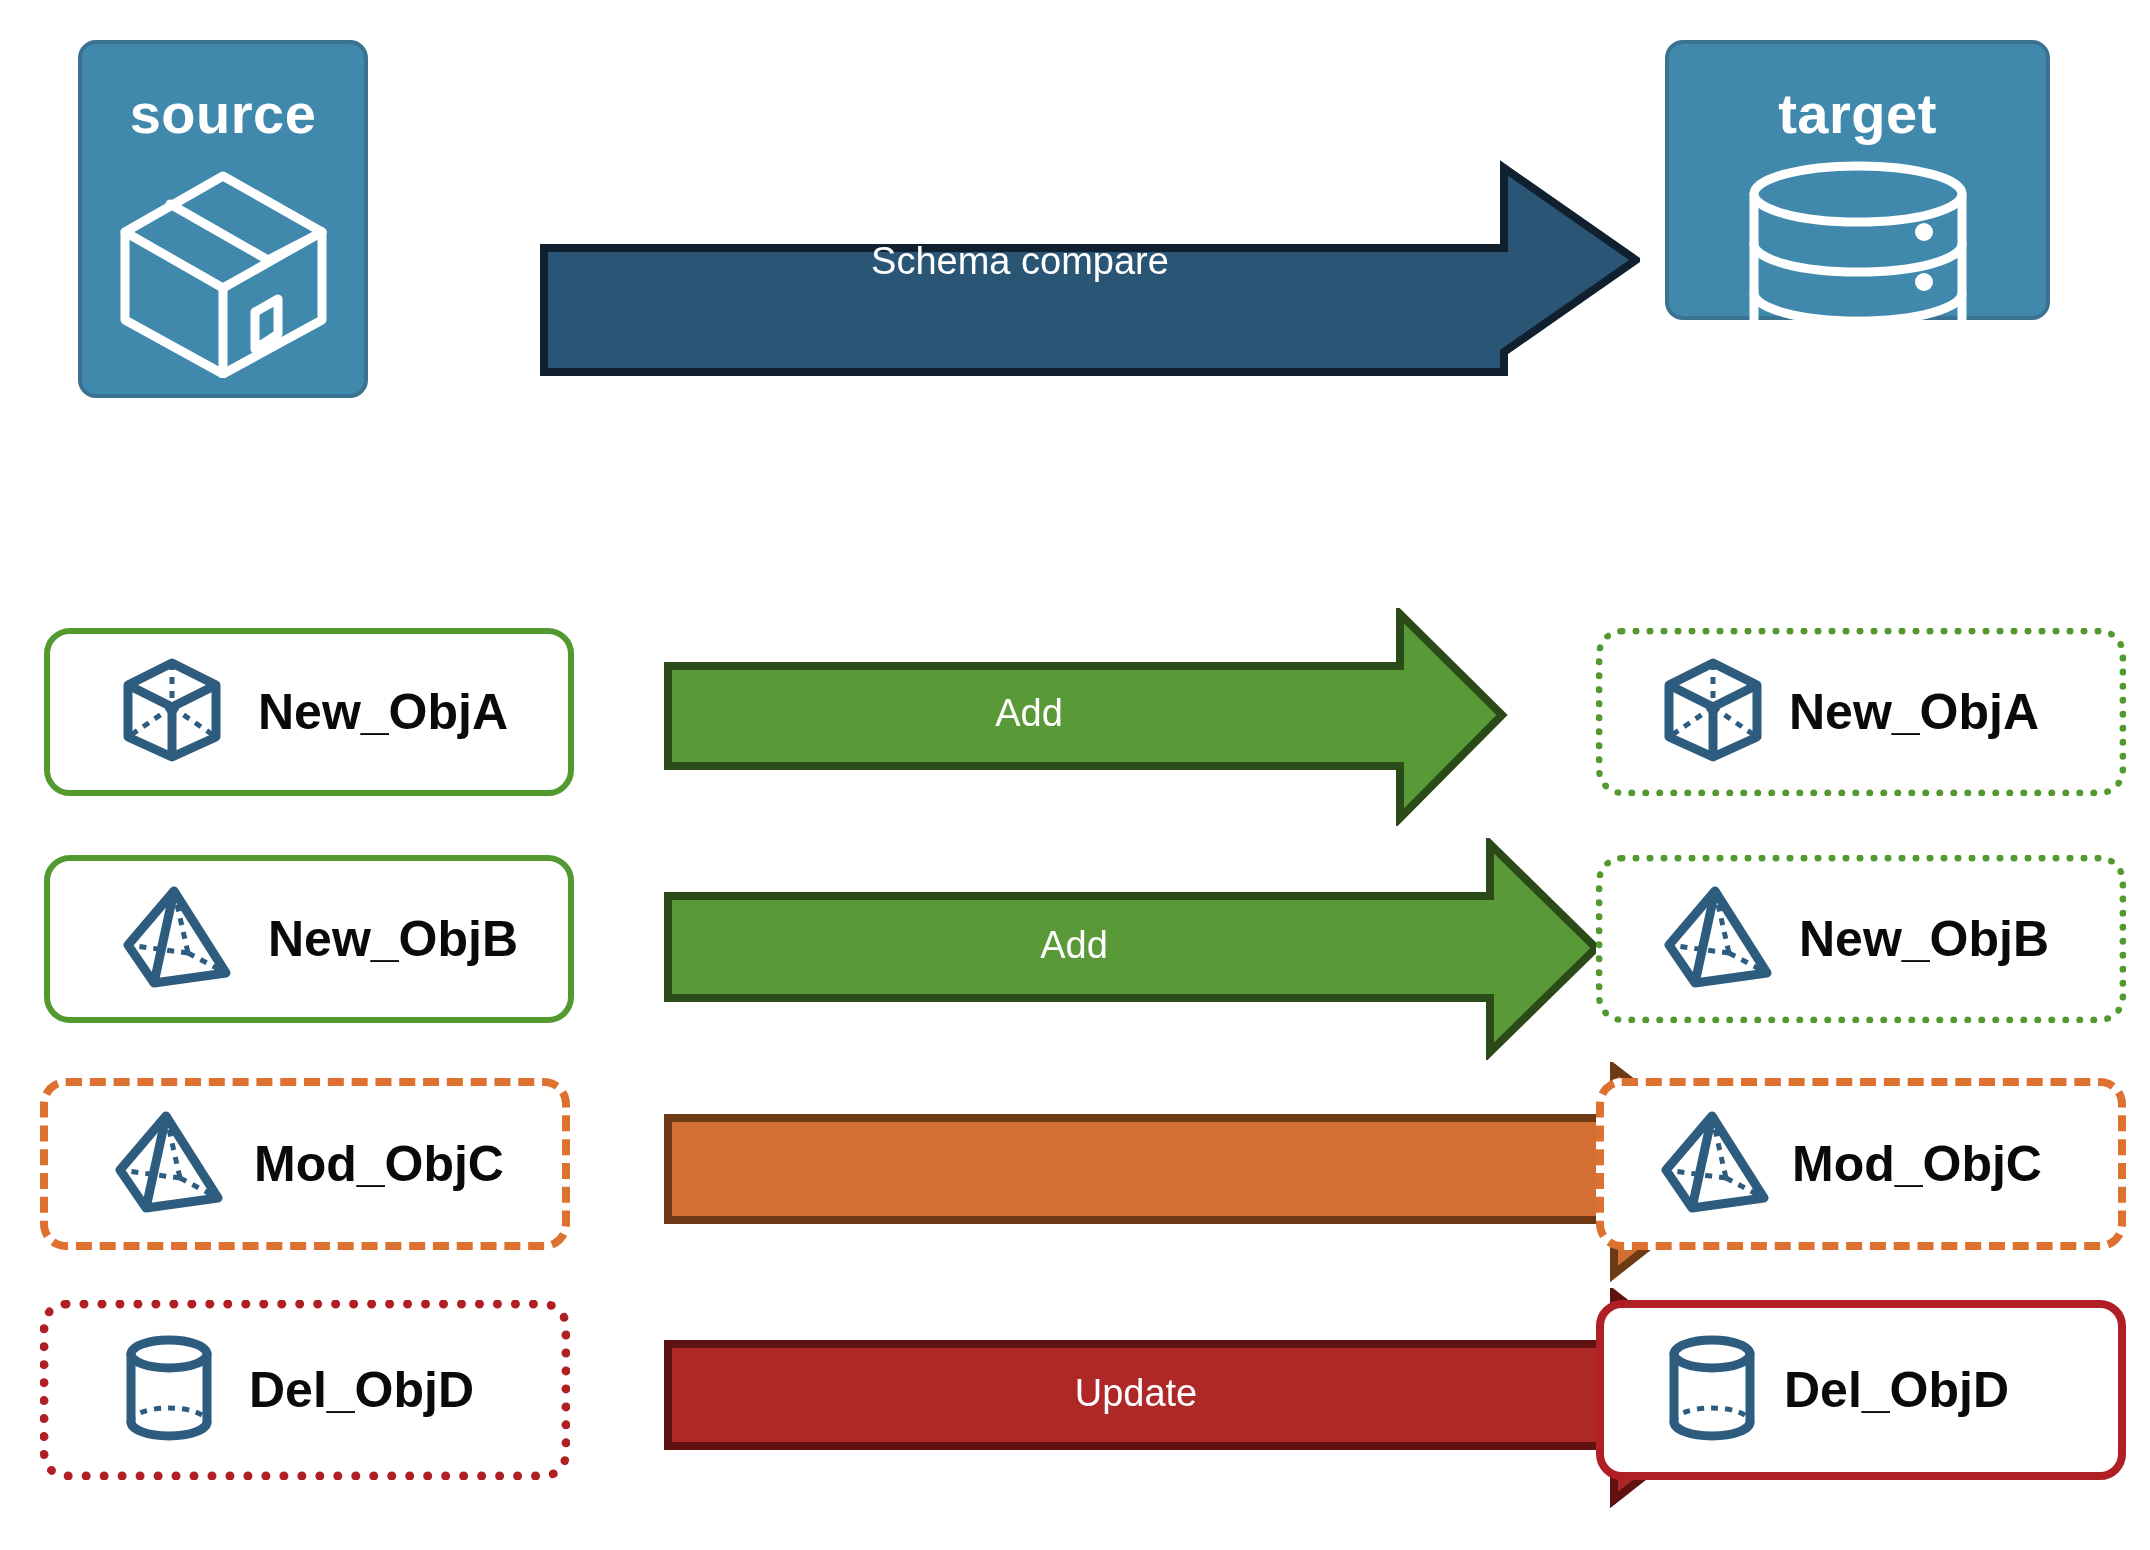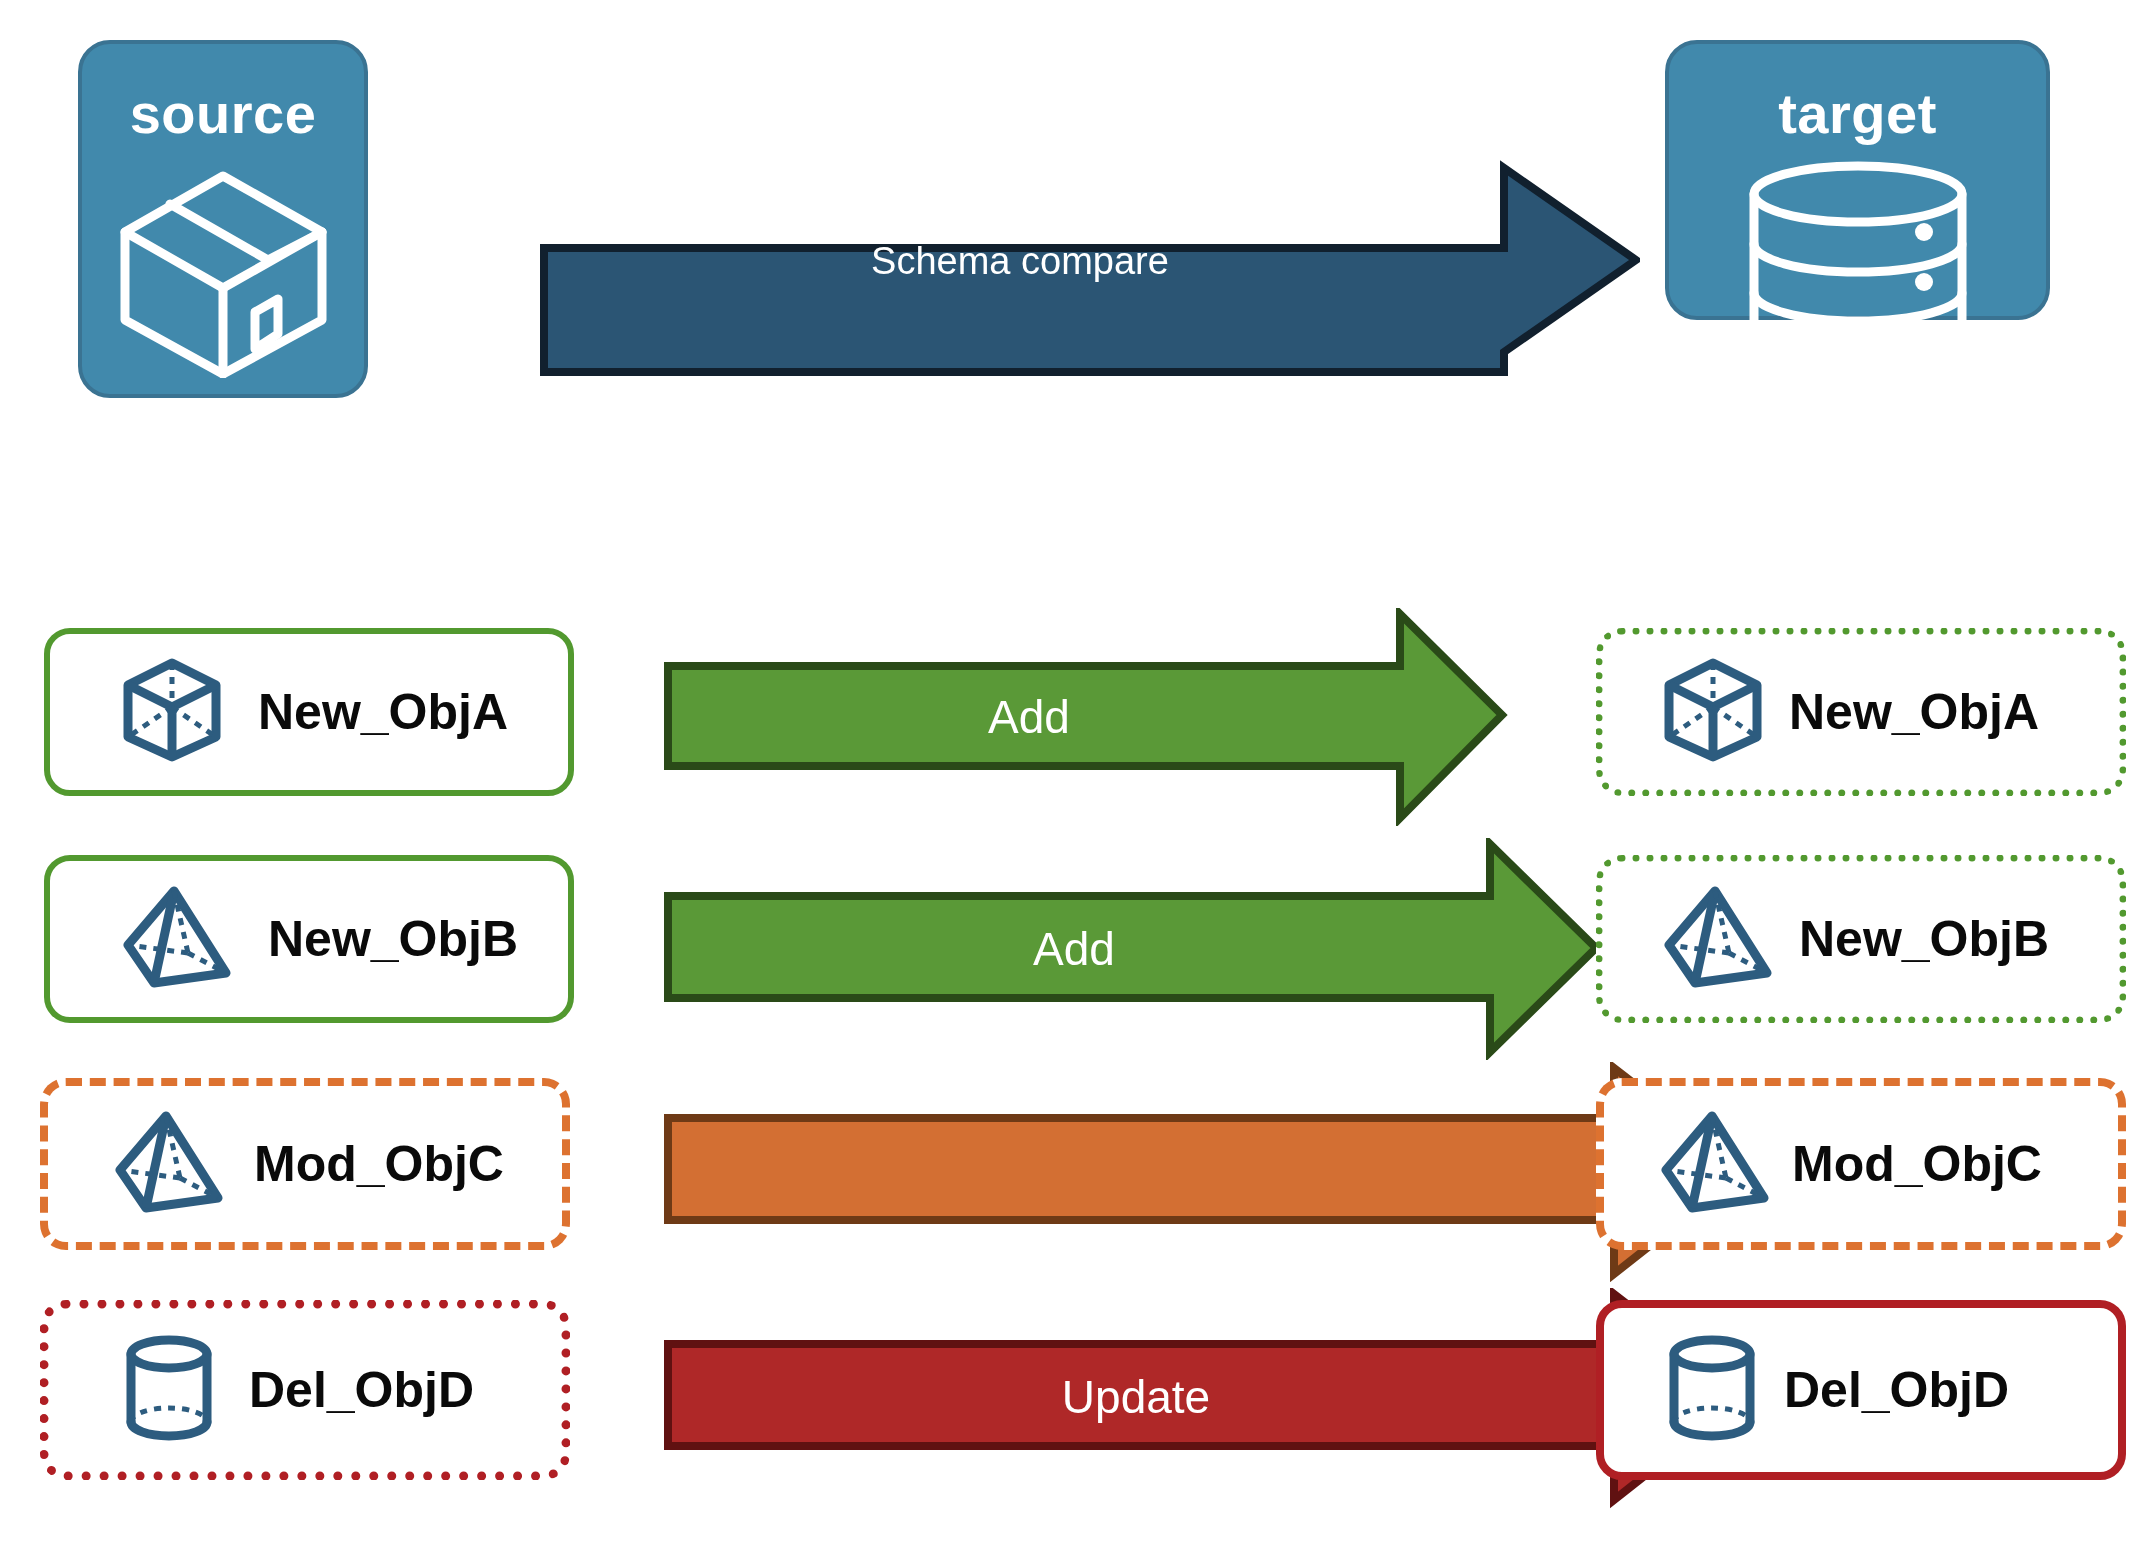--- a/index.html
+++ b/index.html
@@ -14,21 +14,21 @@
     position: relative;
     width: 2150px;
     height: 1550px;
     background: #ffffff;
     overflow: hidden;
   }
 
   
   .endpoint {
     position: absolute;
-    border-radius: 32px;
+    border-radius: 18px;
     box-sizing: border-box;
     display: flex;
     flex-direction: column;
     align-items: center;
   }
   .endpoint-title {
     color: #ffffff;
     font-weight: bold;
     font-size: 56px;
     letter-spacing: 0.5px;
@@ -63,21 +63,21 @@
   
   .arrow-wrap {
     position: absolute;
   }
   .arrow-wrap svg {
     display: block;
   }
   .arrow-label {
     position: absolute;
     color: #ffffff;
-    font-size: 46px;
+    font-size: 38px;
     line-height: 1;
     white-space: nowrap;
     text-align: center;
     pointer-events: none;
   }
   .arrow-label.big {
     font-size: 38px;
   }
 </style>
 </head>

